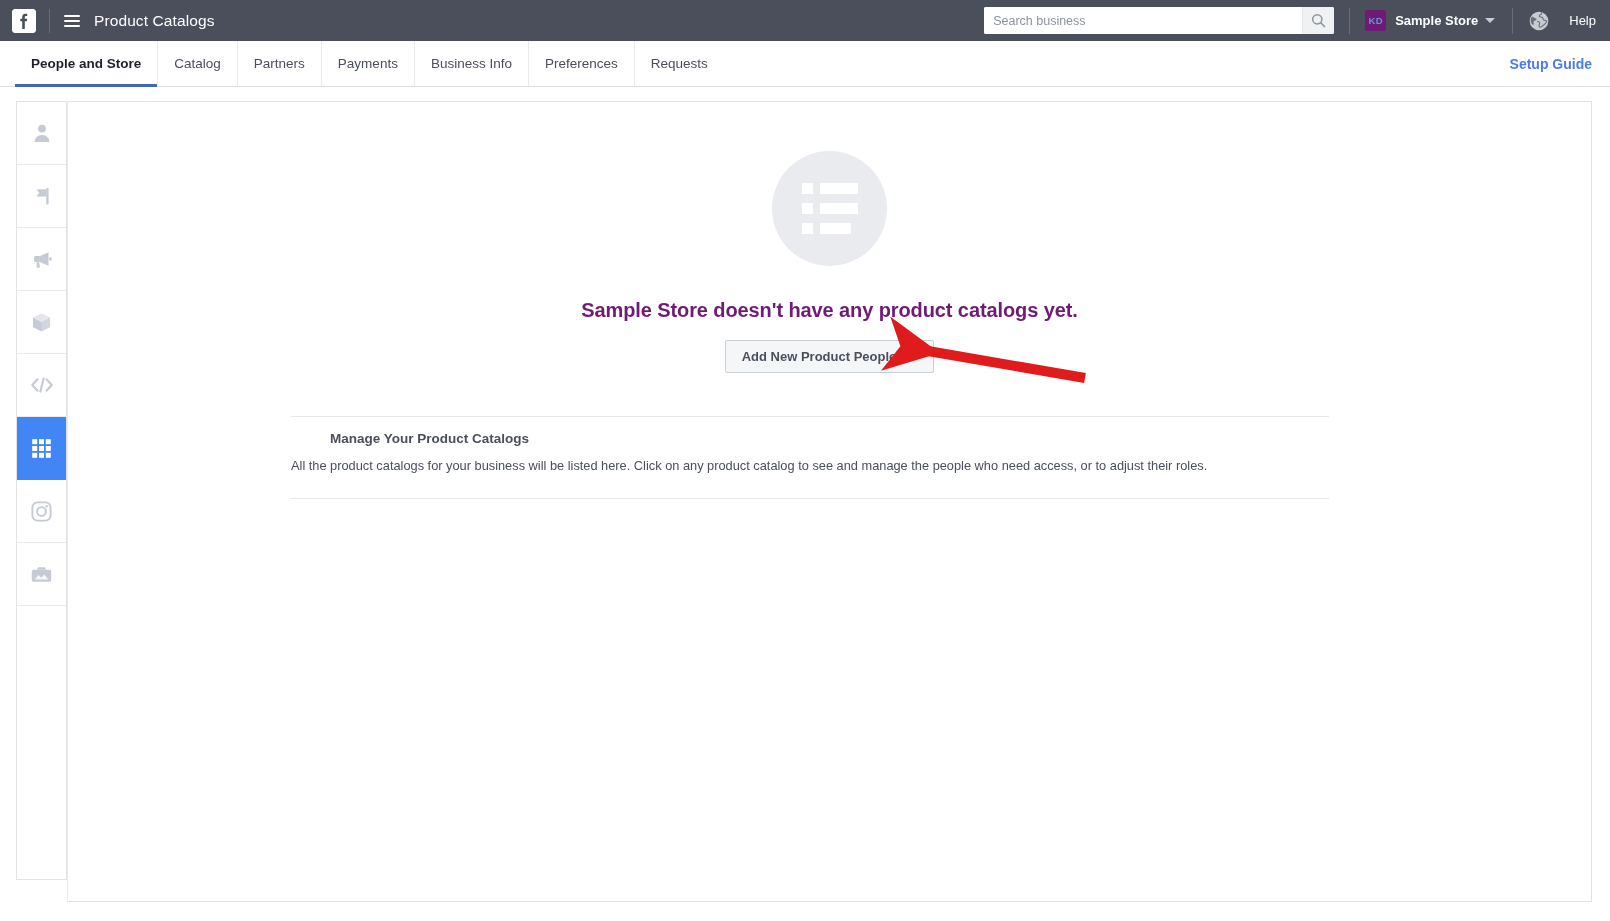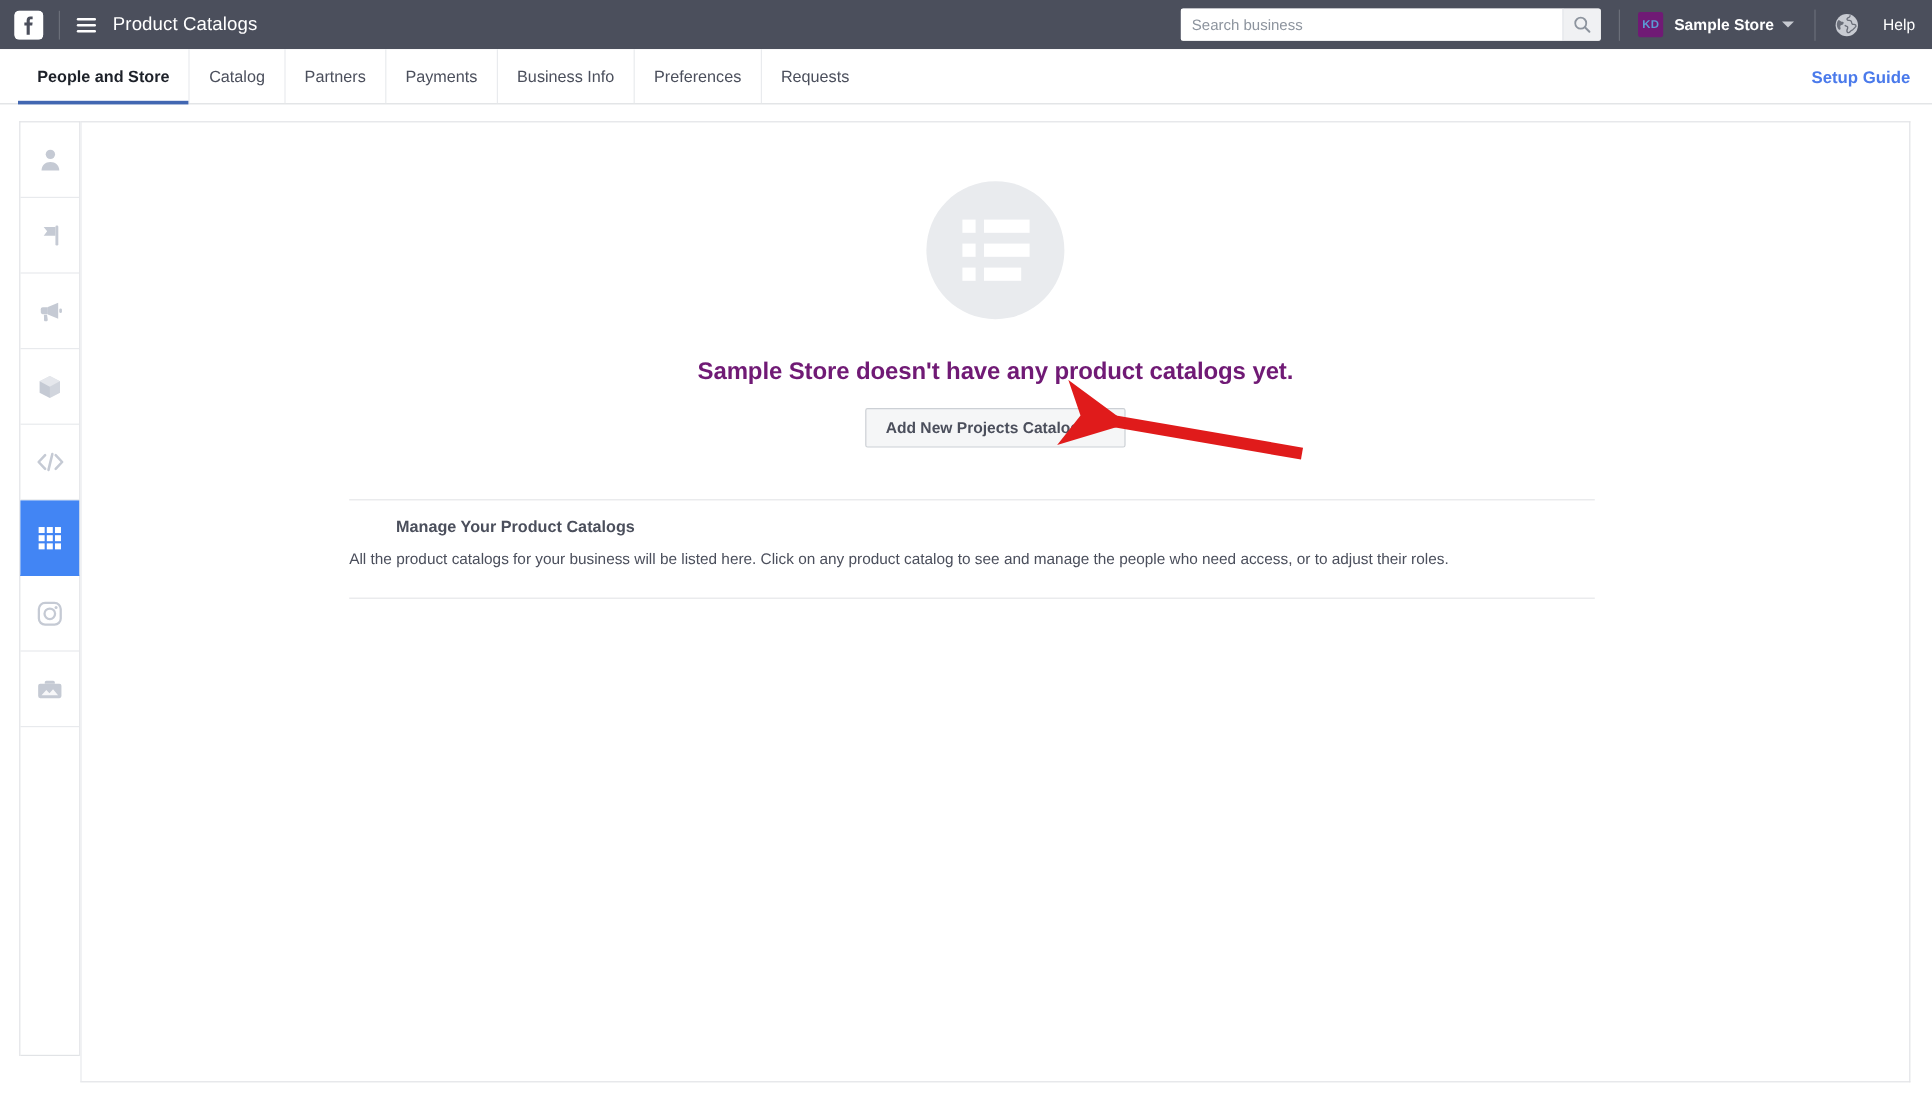--- a/index.html
+++ b/index.html
@@ -478,21 +478,21 @@
         <div class="list-row short">
           <div class="list-bullet"></div>
           <div class="list-line"></div>
         </div>
       </div>
     </div>
 
     <div class="empty-title">Sample Store doesn't have any product catalogs yet.</div>
 
     <button class="add-btn">
-      <span>Add New Projects Catalog</span>
+      <span>Add New Product People</span>
       <span class="btn-caret"></span>
     </button>
   </div>
 
   <div class="hr hr-top"></div>
 
   <div class="manage-title">Manage Your Product Catalogs</div>
   <div class="manage-desc">All the product catalogs for your business will be listed here. Click on any product catalog to see and manage the people who need access, or to adjust their roles.</div>
 
   <div class="hr hr-bot"></div>

